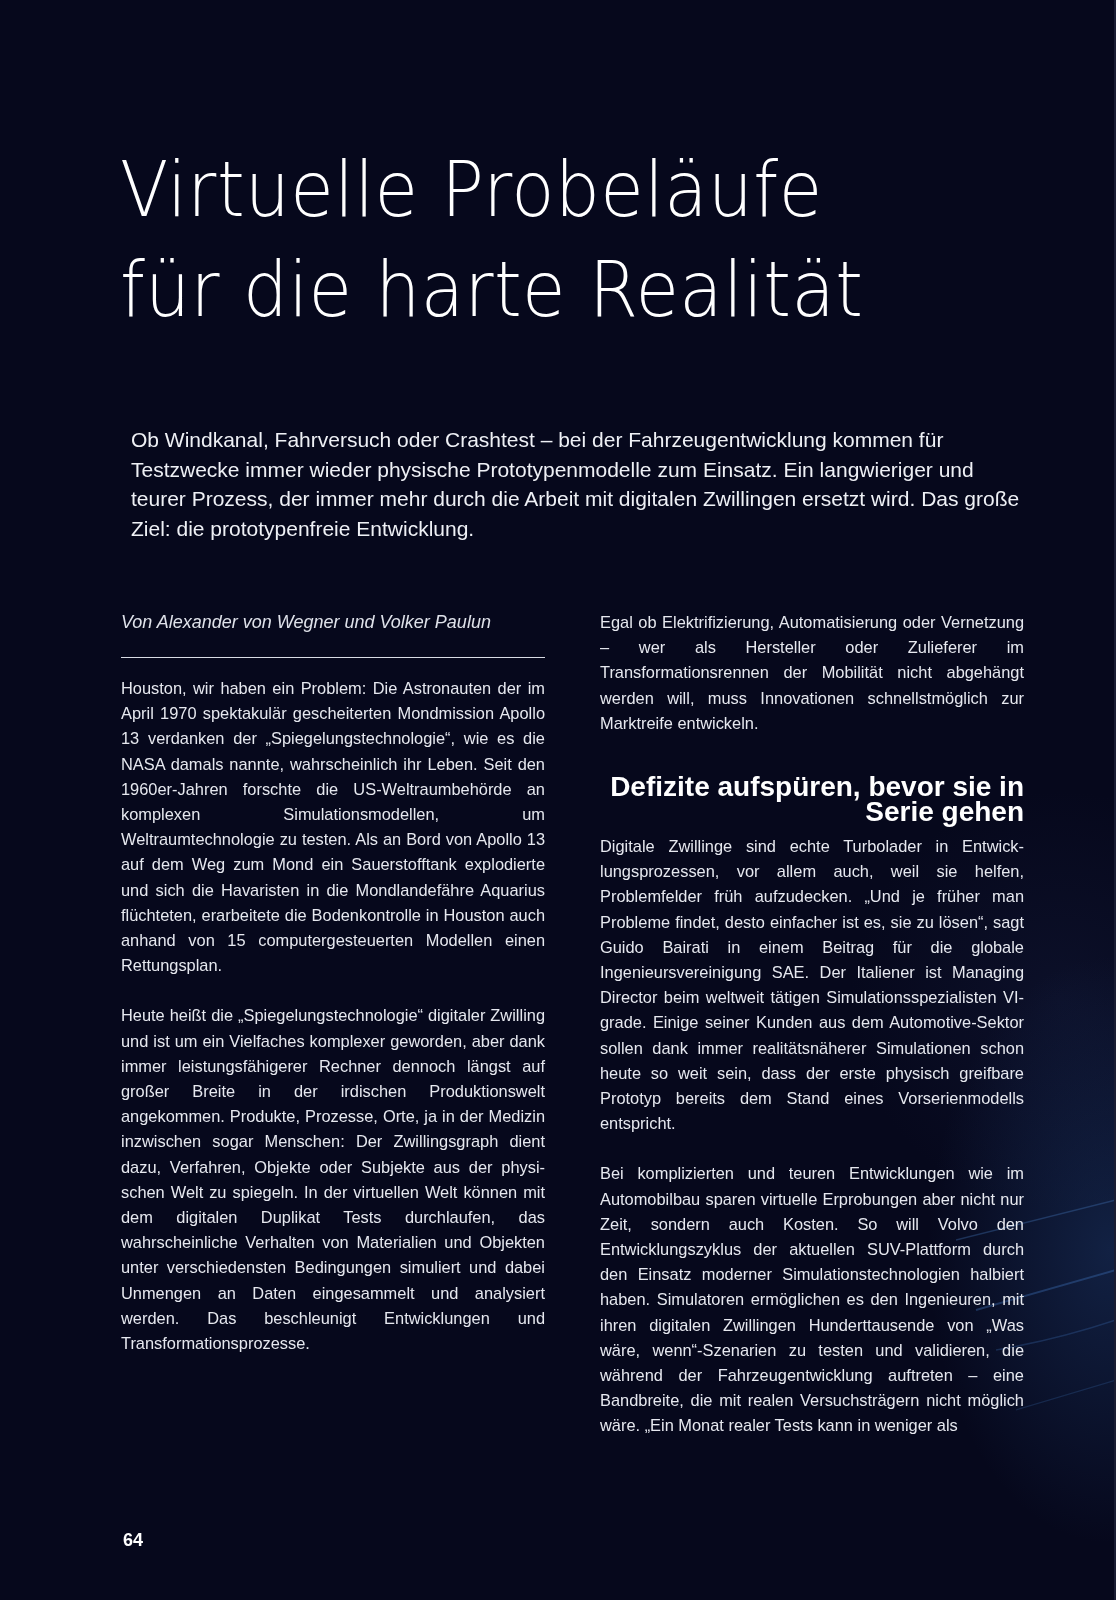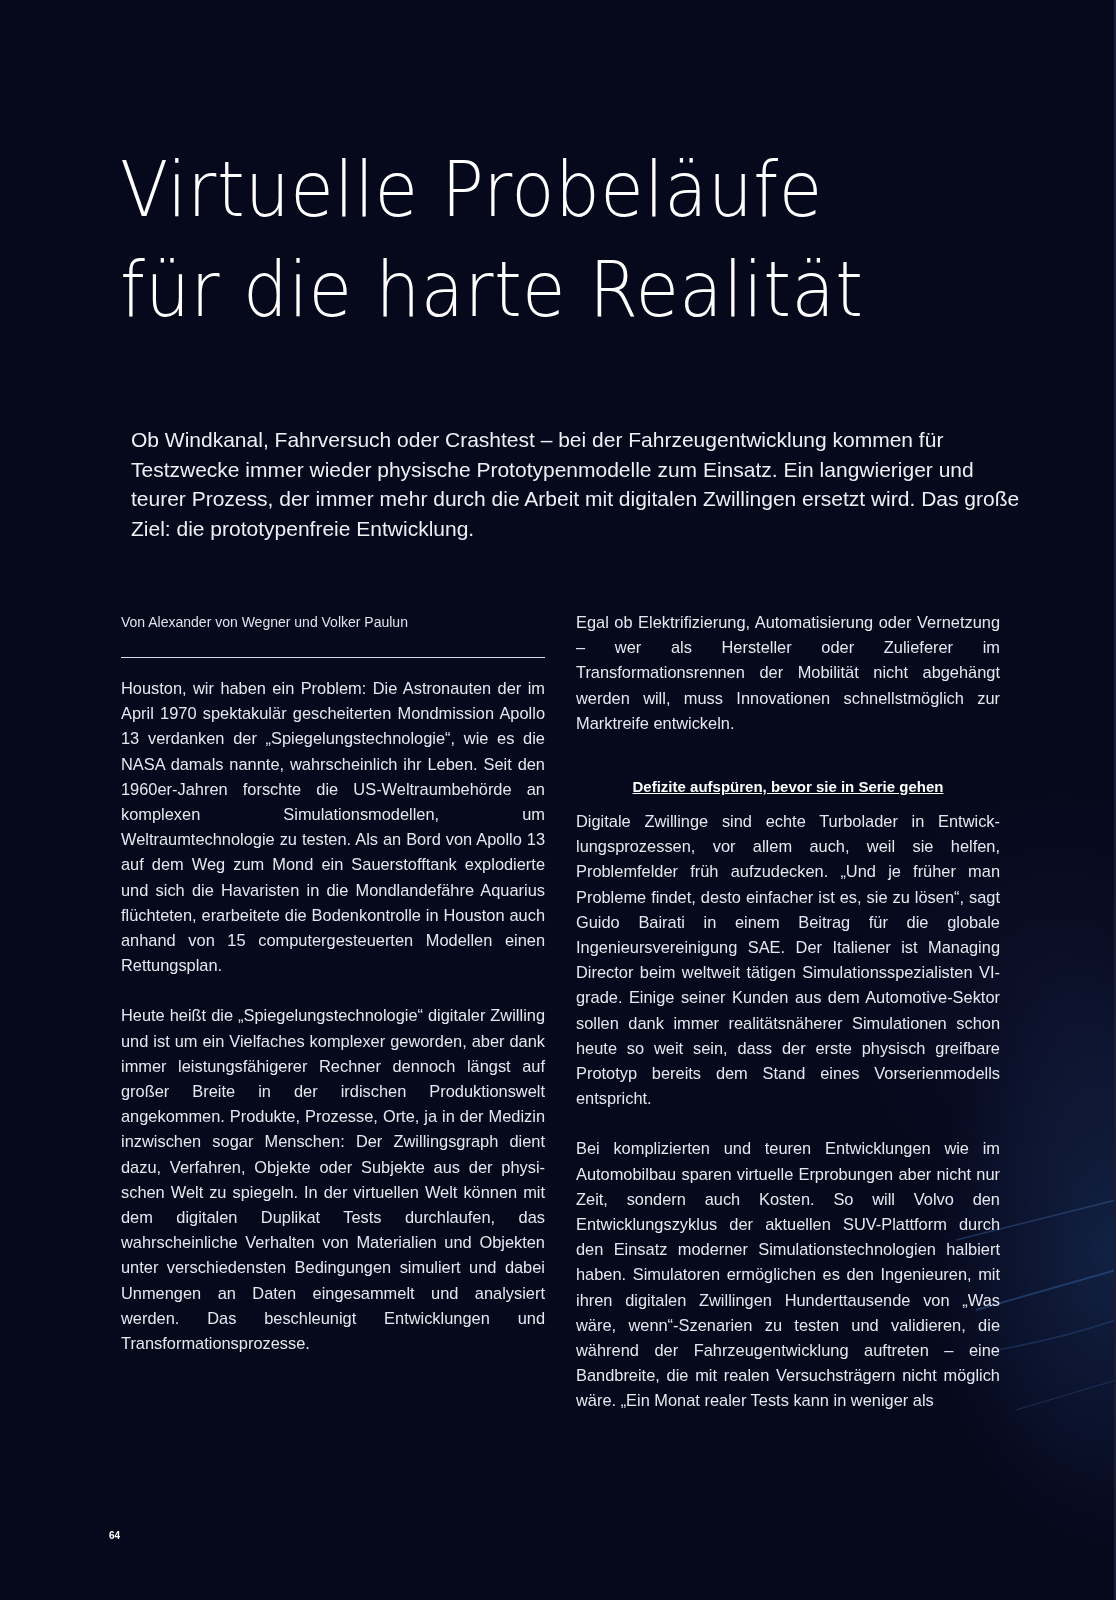--- a/index.html
+++ b/index.html
@@ -31,34 +31,34 @@
     .lead {
       position: absolute; left: 120px; top: 414px; width: 900px;
       font-size: 21px; line-height: 29.5px; color: #eef0f5; margin: 11px;
     }
     .col {
       position: absolute; top: 612px; width: 424px;
       font-size: 16.4px; line-height: 25.2px; color: #e6e8ef;
       text-align: justify; hyphens: manual;
     }
     .col.left { left: 121px; }
-    .col.right { left: 576px; top: 610px; }
+    .col.right { left: 600px; top: 610px; }
     .byline {
-      font-size: 14px; line-height: 20px;
+      font-style: italic; font-size: 18px; line-height: 20px;
       color: #dfe2ea; margin: 0 0 6px 0;
     }
     .rule { height: 0; border-top: 1.5px solid #d8dbe4; margin: 0 0 18px 0; }
     .col p { margin: 0 0 25px 0; }
     .subhead {
-      font-weight: bold; font-size: 15px; line-height: 25px;
-      color: #ffffff; margin: 38px 0 10px 0; text-align: center; text-decoration: underline;
+      font-weight: bold; font-size: 28px; line-height: 25px;
+      color: #ffffff; margin: 38px 0 10px 0; text-align: right;
     }
     .page-number {
-      position: absolute; left: 109px; top: 1530px;
-      font-weight: bold; font-size: 10px; color: #ffffff;
+      position: absolute; left: 123px; top: 1530px;
+      font-weight: bold; font-size: 18px; color: #ffffff;
     }
   </style>
 </head>
 <body>
 
 <div class="page">
   <svg class="glow-lines" viewBox="0 0 160 260">
     <path d="M0 60 Q80 40 160 20" stroke="rgba(70,120,190,0.35)" stroke-width="1.5" fill="none"></path>
     <path d="M20 130 Q90 110 160 90" stroke="rgba(60,110,180,0.4)" stroke-width="2" fill="none"></path>
     <path d="M40 170 Q100 160 160 140" stroke="rgba(60,110,180,0.3)" stroke-width="1.5" fill="none"></path>

